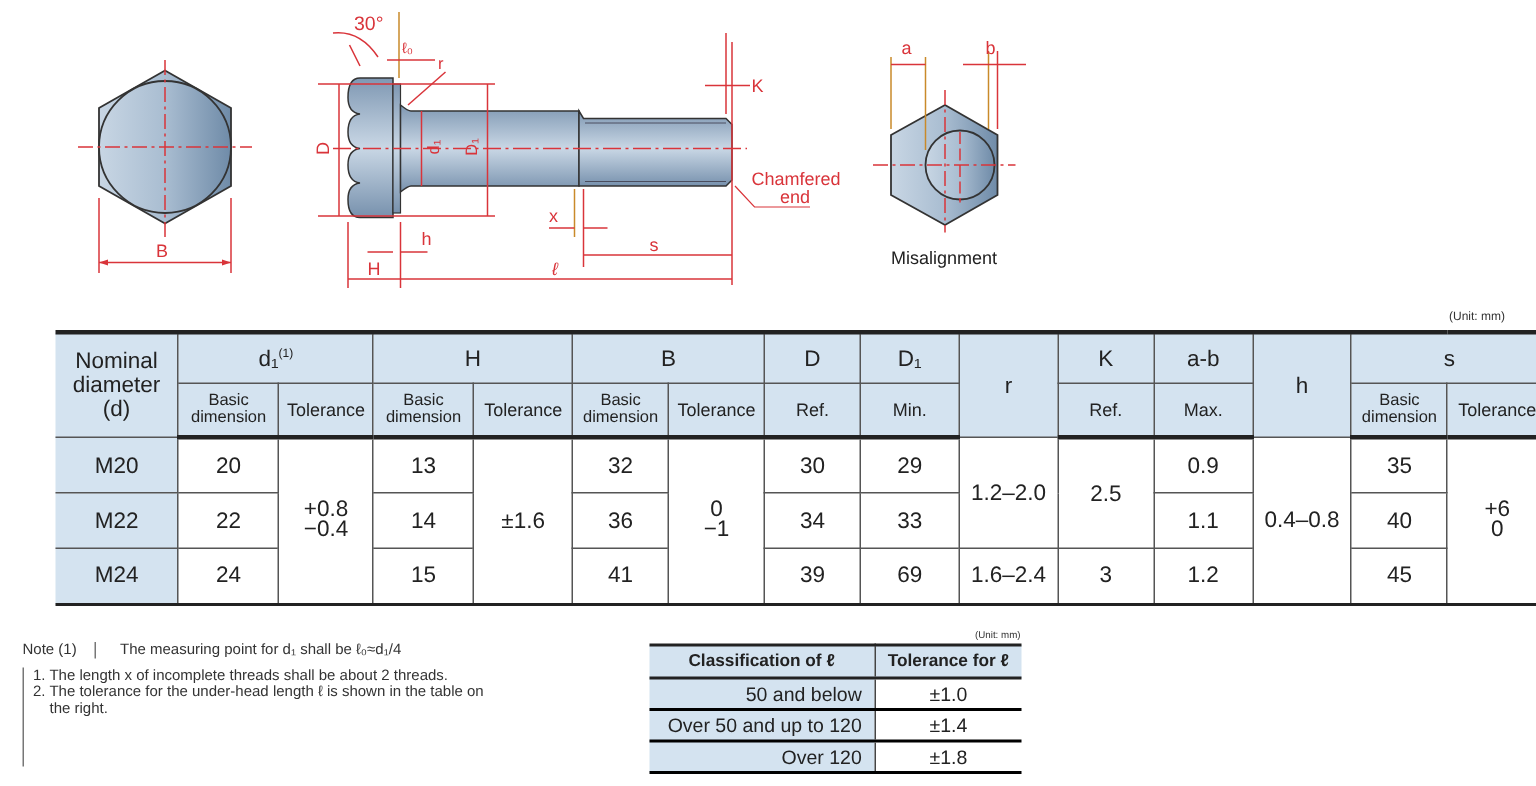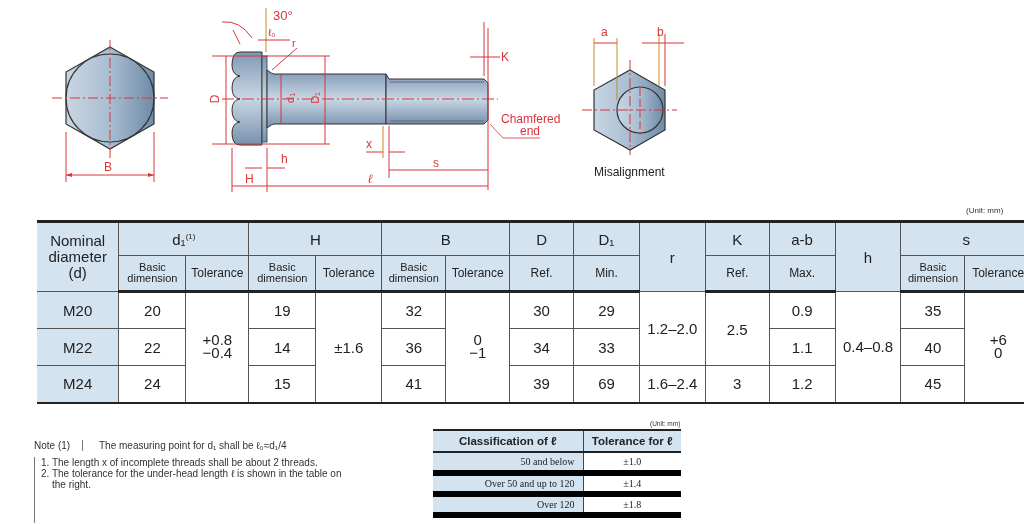--- a/index.html
+++ b/index.html
@@ -17,30 +17,30 @@
   .main-table th { background: #d4e3f0; font-weight: normal; color: #222; }
   .main-table .h1 th { height: 34px; font-size: 15px; }
   .main-table .h2 th { height: 36px; font-size: 12px; border-bottom: 3px solid #222; }
   .main-table .h2 th.small { font-size: 11px; line-height: 11px; }
   .main-table td { height: 37px; font-size: 15px; background: #fff; }
   .main-table td.rowhead { background: #d4e3f0; }
   .main-table th:first-child, .main-table td:first-child { border-left: none; }
   .main-table th:last-child, .main-table td:last-child { border-right: none; }
   .stack { display: inline-block; line-height: 13px; font-size: 15px; }
 
-  .notes { position: absolute; left: 34px; top: 428px; font-size: 10px; color: #333; margin-top: 12px; }
+  .notes { position: absolute; left: 15px; top: 428px; font-size: 10px; color: #333; }
   .note-row { display: flex; }
   .note-label { width: 48px; }
   .note-body { border-left: 1px solid #777; padding-left: 16px; }
   .remarks-body { border-left: 1px solid #777; padding-left: 6px; height: 66px; width: 360px; line-height: 11px; }
   .remarks-body .indent { padding-left: 11px; }
 
   .tol-table { position: absolute; left: 433px; top: 429px; width: 248px; border-top: 2px solid #222; border-bottom: 2px solid #222; }
   .tol-table th { background: #d4e3f0; font-weight: bold; font-size: 11.5px; height: 22px; border-bottom: 2px solid #222; }
-  .tol-table td { font-size: 10px; height: 21px; border-bottom: 6px solid #000000; font-family: Liberation Serif, serif; }
+  .tol-table td { font-size: 13px; height: 21px; border-bottom: 2px solid #000000; }
   .tol-table th:first-child, .tol-table td:first-child { border-right: 1px solid #444; }
   .tol-table td.cls { text-align: right; padding-right: 8px; background: #d4e3f0; width: 150px; }
   .tol-table td.val { text-align: center; }
 </style>
 </head>
 <body>
 
 <div class="drawing">
   <svg width="1024" height="200" viewBox="0 0 1024 200">
     <defs>
@@ -128,21 +128,21 @@
       <line x1="594" y1="38" x2="594" y2="86" stroke="#c98a2a"></line>
       <line x1="617" y1="38" x2="617" y2="100" stroke="#c98a2a"></line>
       <line x1="594" y1="43" x2="617" y2="43" stroke="#d9343a"></line>
       <line x1="659" y1="34" x2="659" y2="86" stroke="#c98a2a"></line>
       <line x1="665" y1="34" x2="665" y2="86" stroke="#d9343a"></line>
       <line x1="642" y1="43" x2="684" y2="43" stroke="#d9343a"></line>
     </g>
   </svg>
 
   <span class="dlabel" style="left:104px;top:160px;">B</span>
-  <span class="dlabel" style="left:236px;top:8px;font-size:13px;margin-left:37px;">30°</span>
+  <span class="dlabel" style="left:236px;top:8px;font-size:13px;">30°</span>
   <span class="dlabel" style="left:268px;top:27px;font-size:10px;">ℓ₀</span>
   <span class="dlabel" style="left:292px;top:37px;font-size:11px;">r</span>
   <span class="dlabel" style="left:501px;top:50px;">K</span>
   <span class="dlabel" style="left:211px;top:92px;transform:rotate(-90deg);">D</span>
   <span class="dlabel" style="left:285px;top:92px;transform:rotate(-90deg);font-size:11px;">d₁</span>
   <span class="dlabel" style="left:309px;top:92px;transform:rotate(-90deg);font-size:11px;">D₁</span>
   <span class="dlabel" style="left:366px;top:137px;">x</span>
   <span class="dlabel" style="left:433px;top:156px;">s</span>
   <span class="dlabel" style="left:281px;top:152px;">h</span>
   <span class="dlabel" style="left:245px;top:172px;">H</span>
@@ -208,21 +208,21 @@
     <th class="small"><span>Basic</span><br><span>dimension</span></th>
     <th>Tolerance</th>
   </tr>
 
   <tr>
     <td class="rowhead">M20</td>
     <td>20</td>
     <td rowspan="3">
       <span class="stack"><span>+0.8</span><br><span>−0.4</span></span>
     </td>
-    <td>19</td>
+    <td>13</td>
     <td rowspan="3">±1.6</td>
     <td>32</td>
     <td rowspan="3">
       <span class="stack"><span>0</span><br><span>−1</span></span>
     </td>
     <td>30</td>
     <td>29</td>
     <td rowspan="2">1.2–2.0</td>
     <td rowspan="2">2.5</td>
     <td>0.9</td>

